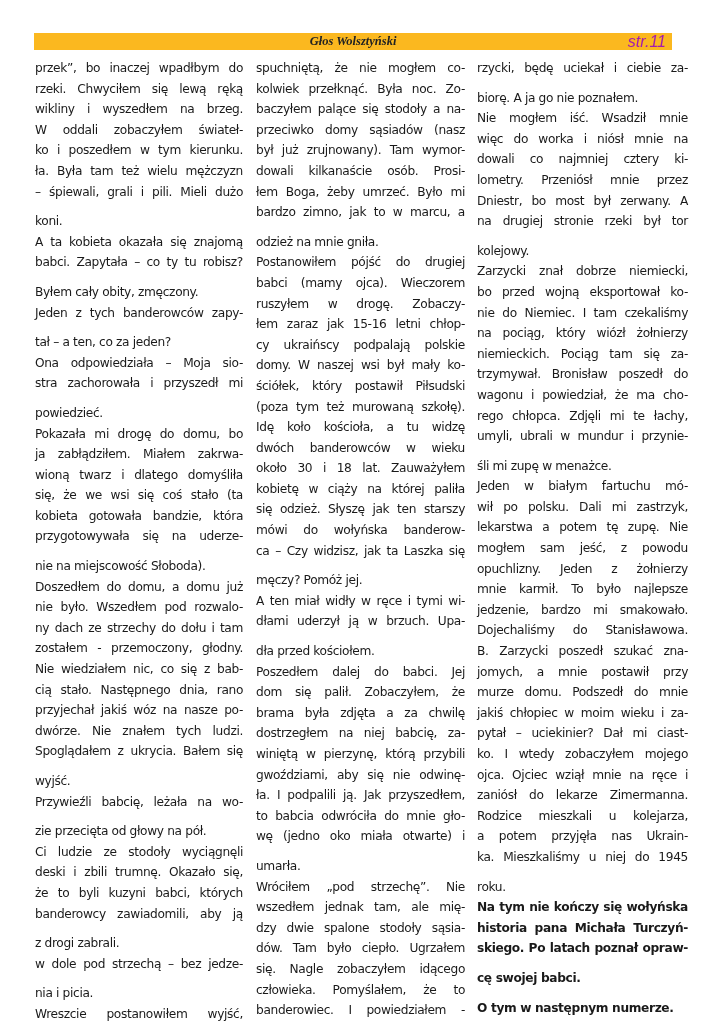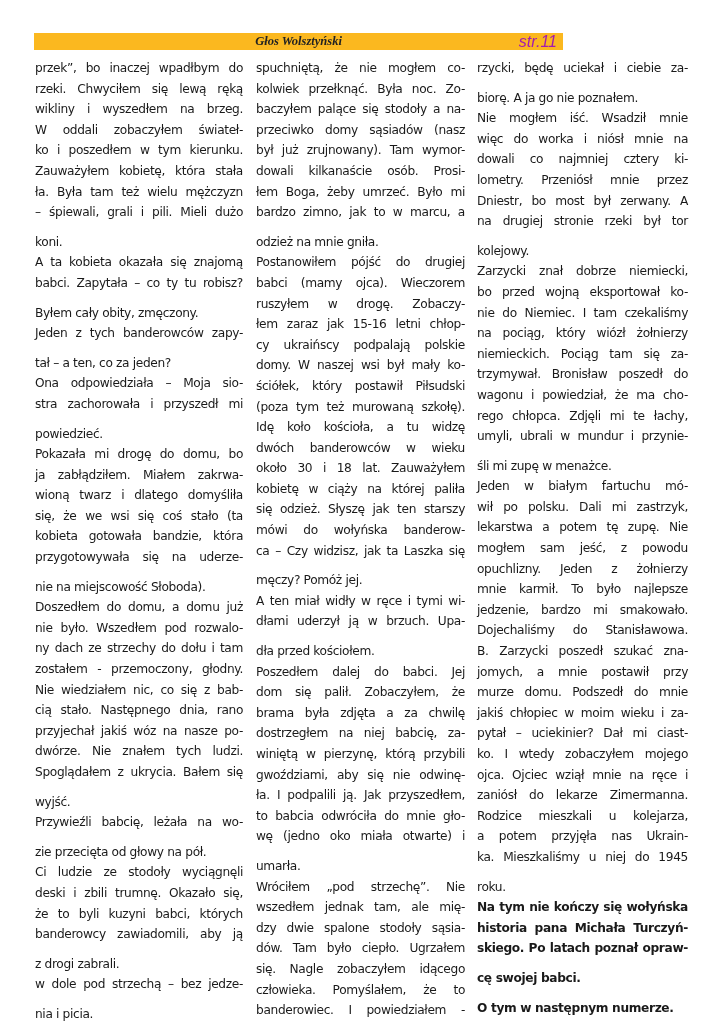--- a/index.html
+++ b/index.html
@@ -1,18 +1,18 @@
 <!DOCTYPE html>
 <html><head>
 <meta charset="utf-8">
 <style>
   html, body { margin: 0; padding: 0; background: #ffffff; }
   body { width: 724px; height: 1024px; position: relative; overflow: hidden; font-family: "DejaVu Sans", sans-serif; color: #1a1a1a; }
   .header-bar {
-    position: absolute; left: 34px; top: 33px; width: 529px; height: 17px;
+    position: absolute; left: 34px; top: 33px; width: 638px; height: 17px;
     background: #fbb81f;
   }
   .header-title {
     position: absolute; left: 0; right: 0; top: 0; text-align: center;
     font-family: "Liberation Serif", serif; font-style: italic; font-weight: bold;
     font-size: 12.5px; line-height: 17px; color: #222;
   }
   .page-num {
     position: absolute; right: 6px; top: -1px;
     font-family: "Liberation Sans", sans-serif; font-style: italic; font-weight: normal;
@@ -40,21 +40,20 @@
   <div class="header-title">Głos Wolsztyński</div>
   <div class="page-num">str.11</div>
 </div>
 
 <div class="col col1">
     <span class="line">przek”, bo inaczej wpadłbym do</span>
     <span class="line">rzeki. Chwyciłem się lewą ręką</span>
     <span class="line">wikliny i wyszedłem na brzeg.</span>
     <span class="line">W oddali zobaczyłem świateł-</span>
     <span class="line">ko i poszedłem w tym kierunku.</span>
-    <span class="line">Zauważyłem kobietę, która stała</span>
     <span class="line">ła. Była tam też wielu mężczyzn</span>
     <span class="line">– śpiewali, grali i pili. Mieli dużo</span>
     <span class="line last">koni.</span>
     <span class="line">A ta kobieta okazała się znajomą</span>
     <span class="line">babci. Zapytała – co ty tu robisz?</span>
     <span class="line last">Byłem cały obity, zmęczony.</span>
     <span class="line">Jeden z tych banderowców zapy-</span>
     <span class="line last">tał – a ten, co za jeden?</span>
     <span class="line">Ona odpowiedziała – Moja sio-</span>
     <span class="line">stra zachorowała i przyszedł mi</span>

